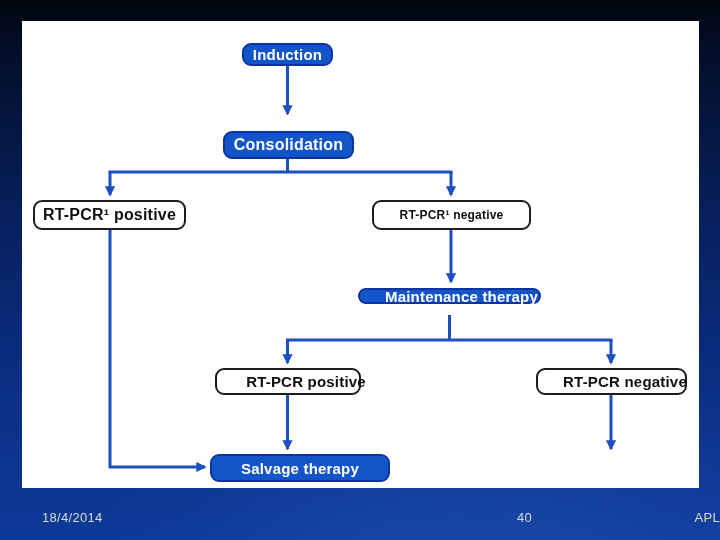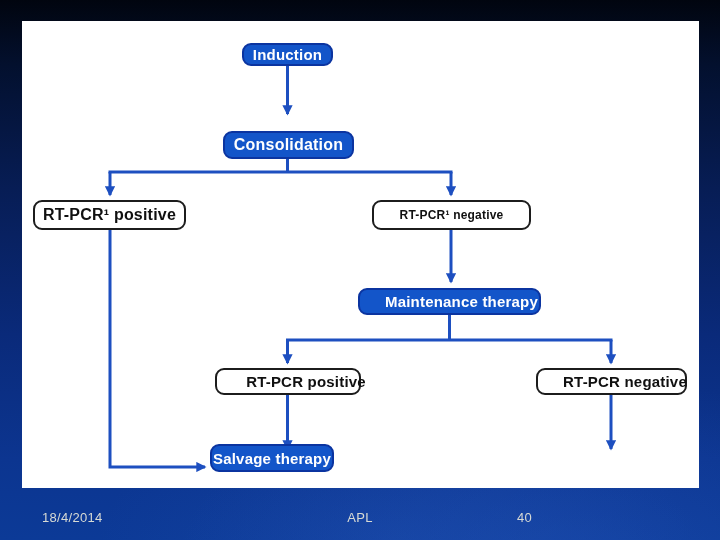--- a/index.html
+++ b/index.html
@@ -25,30 +25,30 @@
     font-weight:bold;font-size:15px;line-height:1;white-space:nowrap;
     letter-spacing:0.2px;
     border-radius:9px;
   }
   .node.blue{background:#1355c9;color:#ffffff;border:2px solid #0b34a0;}
   .node.white{background:#ffffff;color:#101010;border:2px solid #1c1c1c;}
   .n-induction{left:220px;top:22px;width:91px;height:23px;}
   .n-consolidation{left:201px;top:110px;width:131px;height:28px;font-size:16px;}
   .n-rtpcr1pos{left:11px;top:179px;width:153px;height:30px;font-size:16px;}
   .n-rtpcr1neg{left:350px;top:179px;width:159px;height:30px;font-size:12px;}
-  .n-maint{left:336px;top:267px;width:183px;height:27px;padding-left:24px;}
+  .n-maint{left:336px;top:267px;width:183px;height:16px;padding-left:24px;}
   .n-rtpcrpos{left:193px;top:347px;width:146px;height:27px;padding-left:36px;}
   .n-rtpcrneg{left:514px;top:347px;width:151px;height:27px;padding-left:27px;}
-  .n-salvage{left:188px;top:423px;width:124px;height:28px;}
+  .n-salvage{left:188px;top:433px;width:180px;height:28px;}
   .n-followup{left:510px;top:433px;width:157px;height:28px;}
   .footer{
     position:absolute;color:#d7dad4;font-size:13px;letter-spacing:0.3px;
   }
   .footer-date{left:42px;top:510px;}
-  .footer-title{left:0;right:0;top:510px;text-align:center;}
+  .footer-title{left:0;right:0;top:510px;text-align:right;}
   .footer-page{left:517px;top:510px;}
 </style>
 </head>
 <body>
 
 <div class="slide">
 
   <div class="panel">
 
     <svg class="connectors" width="677" height="467" viewBox="0 0 677 467" xmlns="http://www.w3.org/2000/svg">

